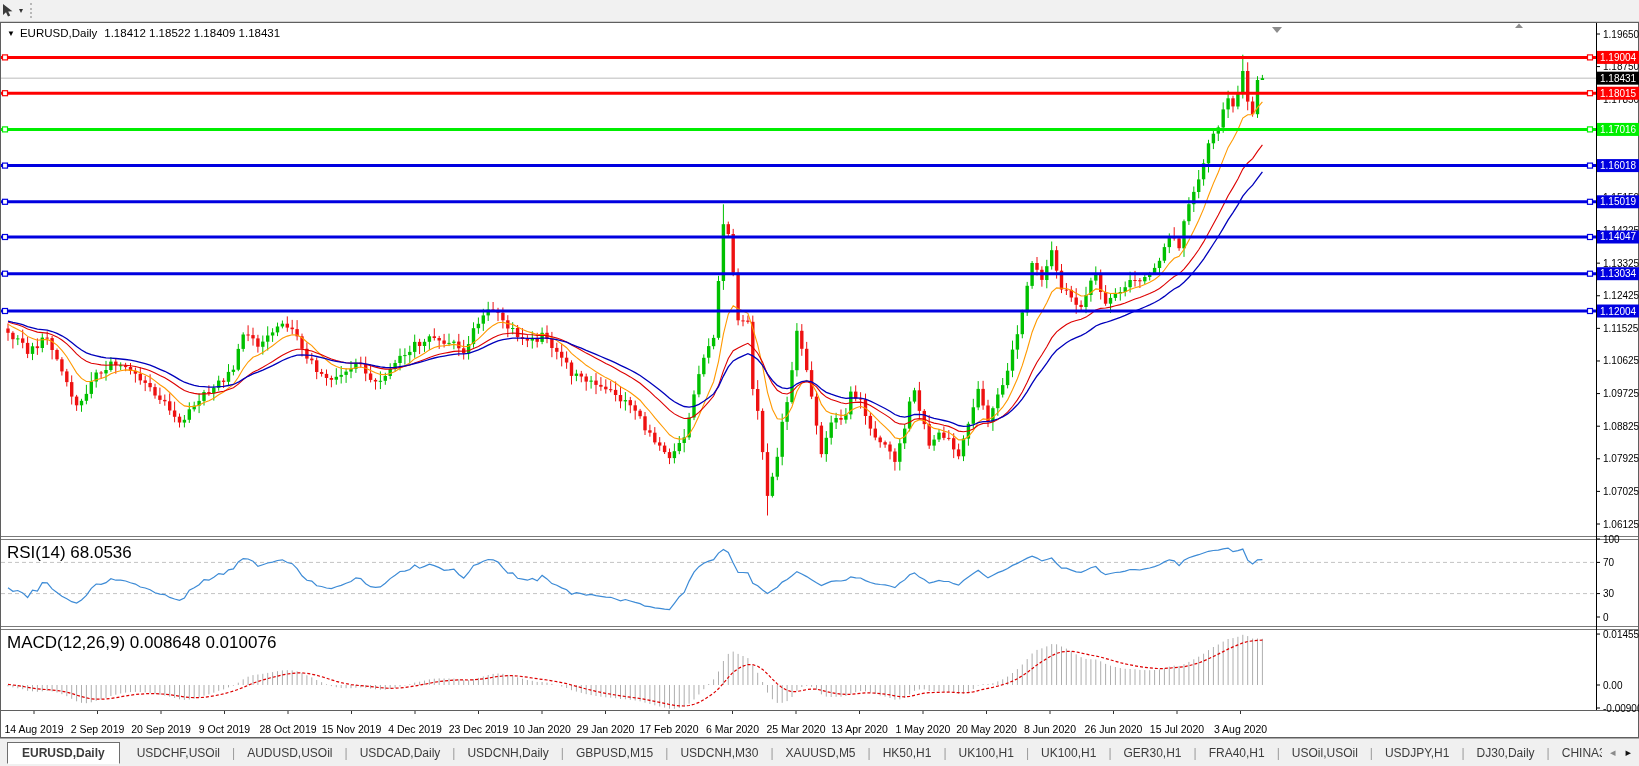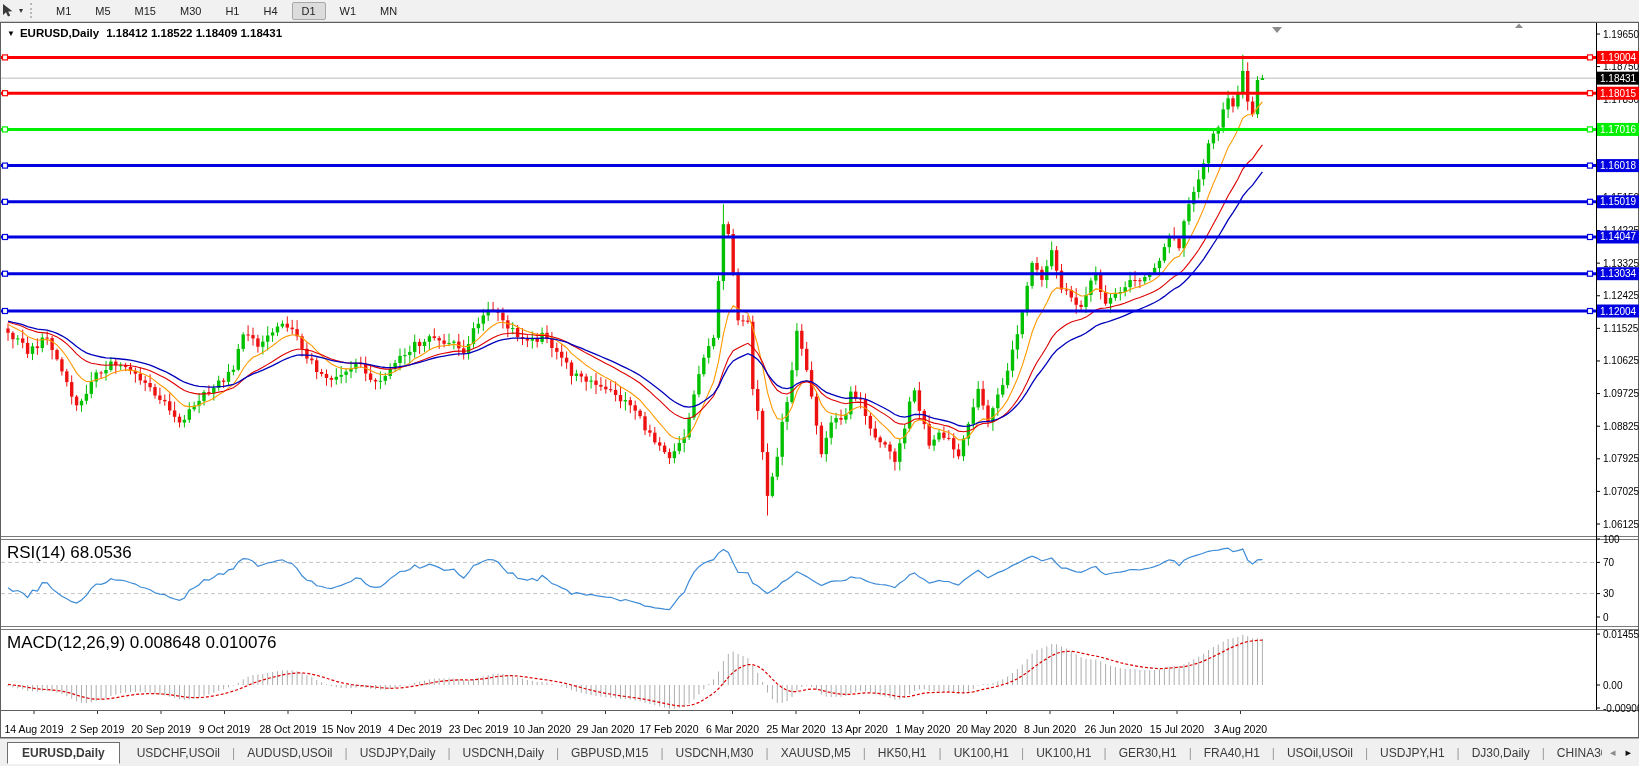--- a/index.html
+++ b/index.html
@@ -9,21 +9,21 @@
   .tool-icon{width:16px;height:16px;margin-left:1px;display:flex;align-items:center;}
   .caret-small{font-size:8px;color:#333;margin:0 2px;}
   .grip{width:4px;height:15px;border-left:2px dotted #b8b8b8;margin:0 8px 0 5px;}
   .tf-btn{font-size:11px;color:#222;padding:1px 9px;margin:0 2px;border:1px solid transparent;
     border-radius:2px;cursor:default;line-height:14px;}
   .tf-btn.active{background:#dcdcdc;border-color:#a8a8a8;}
   .chart-window{position:relative;width:1639px;height:716px;background:#fff;}
   #chart-svg{position:absolute;left:0;top:0;}
   #chart-svg text{font-family:"Liberation Sans",sans-serif;}
   .overlay-label{position:absolute;font-size:17px;color:#000;white-space:nowrap;z-index:3;}
-  .chart-title{top:5px;left:7px;font-weight:bold;font-size:11.5px;}
+  .chart-title{top:5px;left:7px;font-weight:normal;font-size:11.5px;}
   .chart-title .caret{font-size:8px;margin-right:5px;position:relative;top:-1px;}
   .chart-title .num{margin-left:7px;}
   .rsi-label{top:521px;left:7px;}
   .macd-label{top:611px;left:7px;}
   .tabbar{height:28px;background:#f0f0f0;border-top:1px solid #a9a9a9;box-sizing:border-box;
     display:flex;align-items:center;font-size:12px;color:#3c3c3c;padding-left:7px;overflow:hidden;}
   .tabs{display:flex;align-items:center;flex:1;overflow:hidden;white-space:nowrap;}
   .tab{padding:4px 12px;cursor:default;}
   .tab.active{background:#fff;border:1px solid #6e6e6e;border-bottom-color:#fff;font-weight:bold;
     padding:3px 14px;margin-right:5px;}
@@ -36,31 +36,20 @@
 <body>
 
 <div class="toolbar">
   <span class="tool-icon">
     <svg width="15" height="16" viewBox="0 0 15 16">
         <path d="M2,1 L2,12 L5,9.2 L7,13.5 L9.2,12.4 L7.2,8.4 L11.4,8.2 Z" fill="#3a3a3a"></path>
       </svg>
   </span>
   <span class="caret-small">▾</span>
   <span class="grip"></span>
-  <div style="display:flex;align-items:center;">
-      <span class="tf-btn">M1</span>
-      <span class="tf-btn">M5</span>
-      <span class="tf-btn">M15</span>
-      <span class="tf-btn">M30</span>
-      <span class="tf-btn">H1</span>
-      <span class="tf-btn">H4</span>
-      <span class="tf-btn active">D1</span>
-      <span class="tf-btn">W1</span>
-      <span class="tf-btn">MN</span>
-    </div>
 </div>
 
 <div class="chart-window">
   <svg id="chart-svg" width="1639" height="716">
       <defs>
         <clipPath id="clipMain">
           <rect x="1" y="2" width="1595" height="512"></rect>
         </clipPath>
         <clipPath id="clipRsi">
           <rect x="1" y="517" width="1595" height="87"></rect>
@@ -1023,21 +1012,21 @@
   <div class="overlay-label macd-label">MACD(12,26,9) 0.008648 0.010076</div>
 </div>
 
 <div class="tabbar">
   <div class="tabs">
       <div class="tab active">EURUSD,Daily</div>
       <div class="tab">USDCHF,USOil</div>
       <span class="tab-sep">|</span>
       <div class="tab">AUDUSD,USOil</div>
       <span class="tab-sep">|</span>
-      <div class="tab">USDJPY,Daily</div>
+      <div class="tab">USDCAD,Daily</div>
       <span class="tab-sep">|</span>
       <div class="tab">USDCNH,Daily</div>
       <span class="tab-sep">|</span>
       <div class="tab">GBPUSD,M15</div>
       <span class="tab-sep">|</span>
       <div class="tab">USDCNH,M30</div>
       <span class="tab-sep">|</span>
       <div class="tab">XAUUSD,M5</div>
       <span class="tab-sep">|</span>
       <div class="tab">HK50,H1</div>

